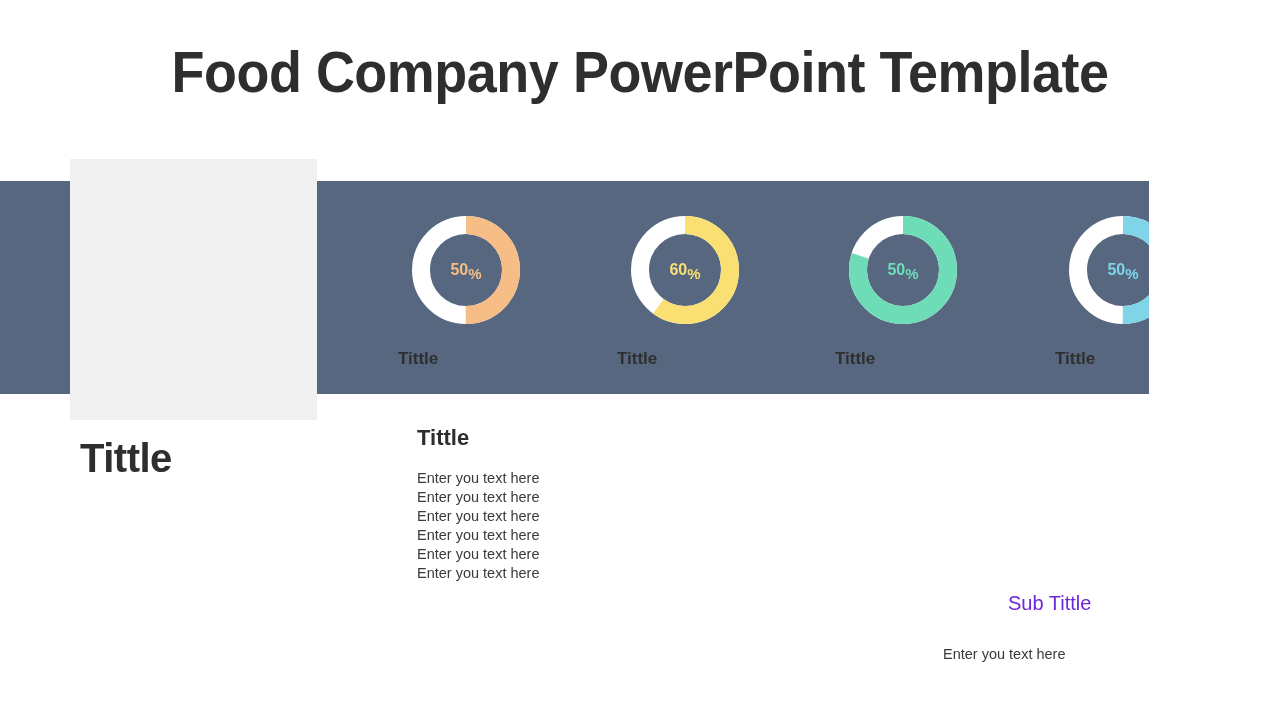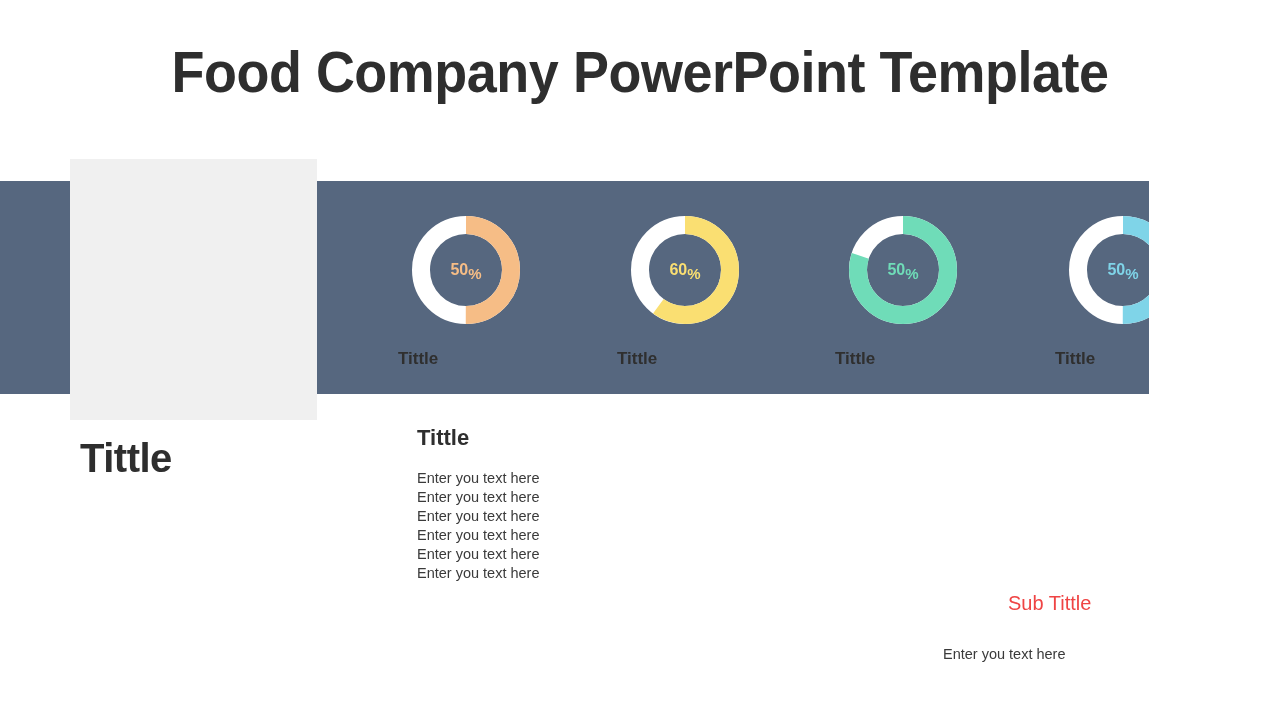--- a/index.html
+++ b/index.html
@@ -129,21 +129,21 @@
     white-space: nowrap;
   }
 
   
   .sub-title {
     position: absolute;
     left: 1008px;
     top: 592px;
     font-size: 20px;
     font-weight: normal;
-    color: #ef4444;
+    color: #6d28d9;
     white-space: nowrap;
     text-align: center;
   }
   .sub-text {
     position: absolute;
     left: 943px;
     top: 646px;
     font-size: 14.5px;
     color: #3a3a3a;
     white-space: nowrap;

